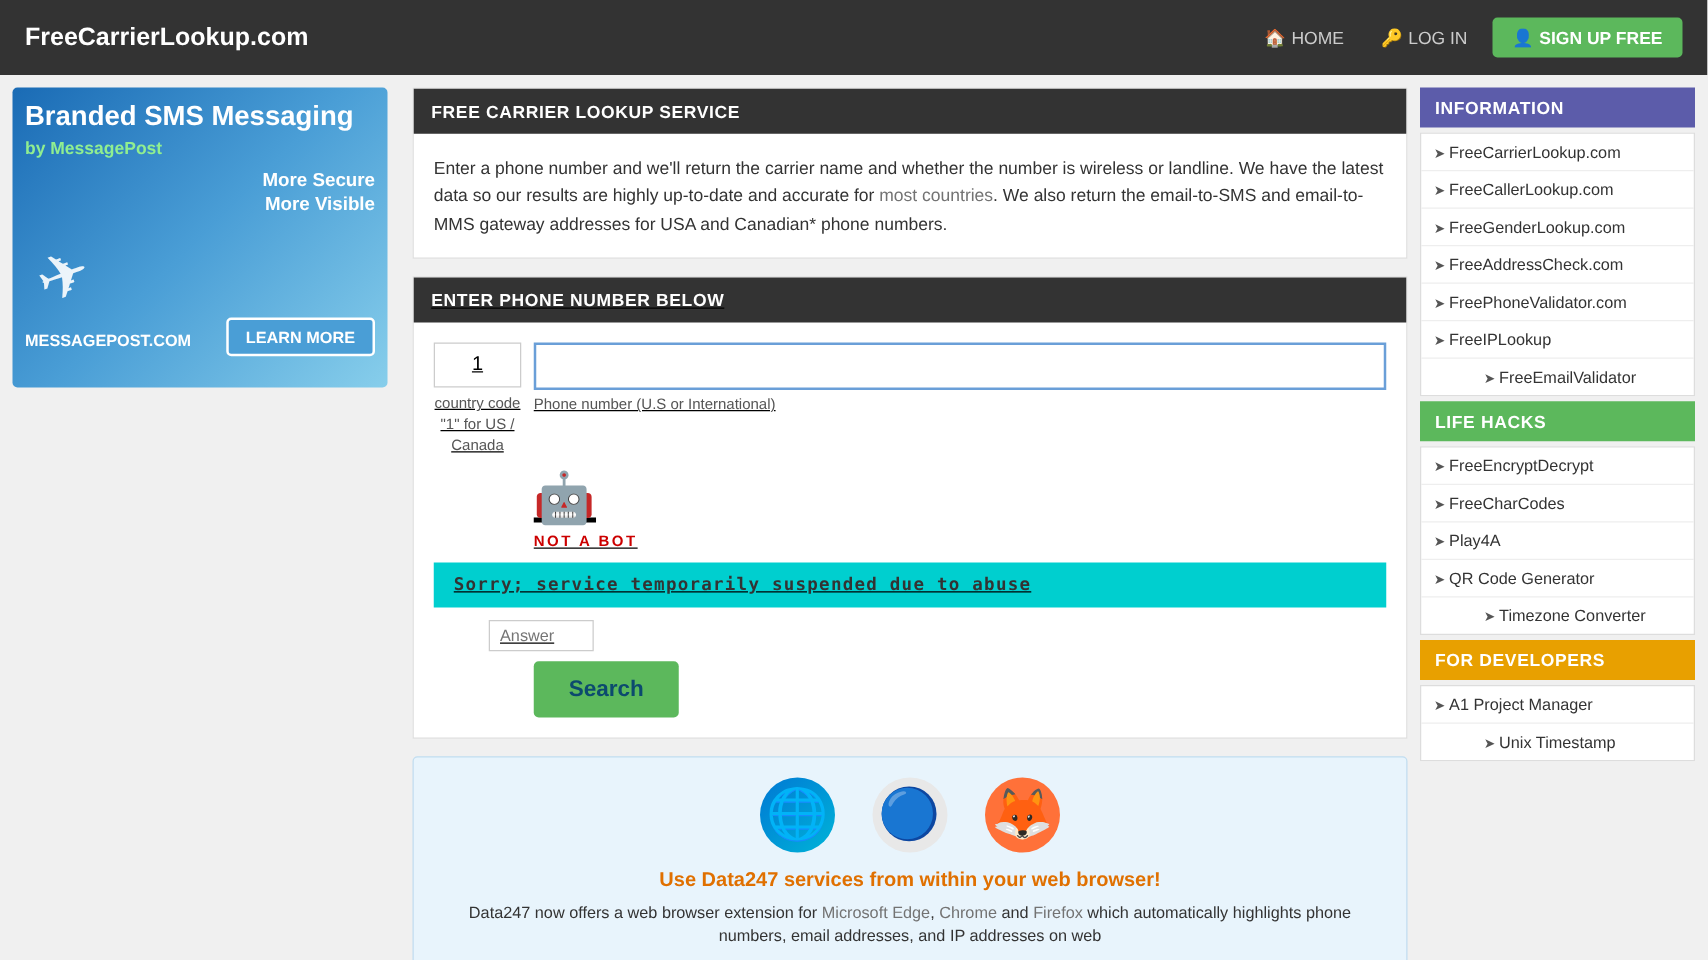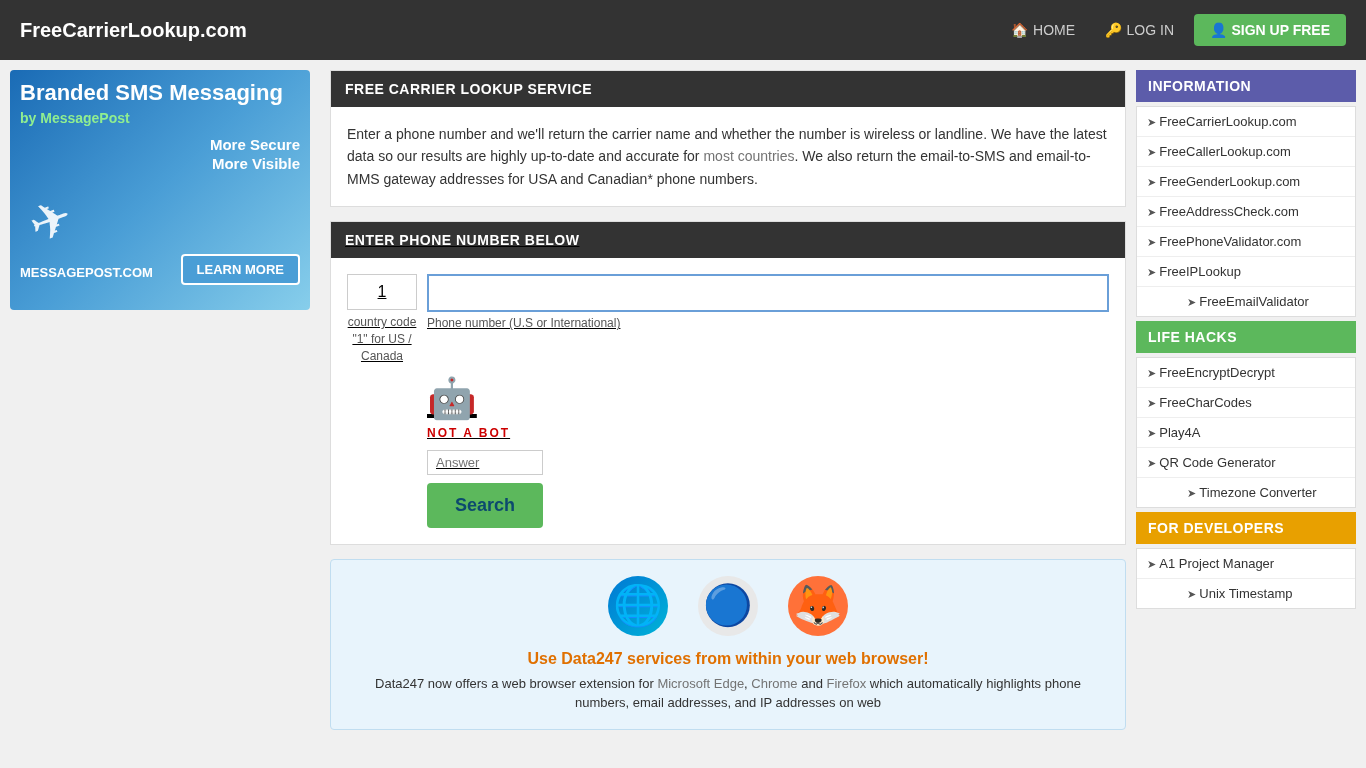--- a/index.html
+++ b/index.html
@@ -226,23 +226,23 @@
       font-size: 14px;
       font-weight: bold;
       letter-spacing: 1px;
       margin-bottom: 10px;
       font-family: monospace;
     }
     .answer-input {
       border: 1px solid #ccc;
       padding: 4px 8px;
       font-size: 13px;
-      margin-left: 80px;
+      margin-left: 44px;
       margin-bottom: 8px;
-      width: 116px;
+      width: 84px;
       display: block;
     }
     .search-btn {
       background: #5cb85c;
       color: #0c4a6e;
       border: none;
       padding: 12px 28px;
       font-size: 18px;
       font-weight: bold;
       border-radius: 4px;
@@ -400,20 +400,21 @@
           </div>
         </div>
 
         
         <div class="captcha-area">
           <span class="robot-icon">🤖</span>
           <span class="not-a-bot-text">NOT A BOT</span>
         </div>
 
         
+        <div class="suspended-msg">Sorry; service temporarily suspended due to abuse</div>
 
         
         <input class="answer-input" type="text" placeholder="Answer" style="">
 
         
         <button class="search-btn">Search</button>
       </div>
     </div>
 
     <div class="browser-ext-box">

